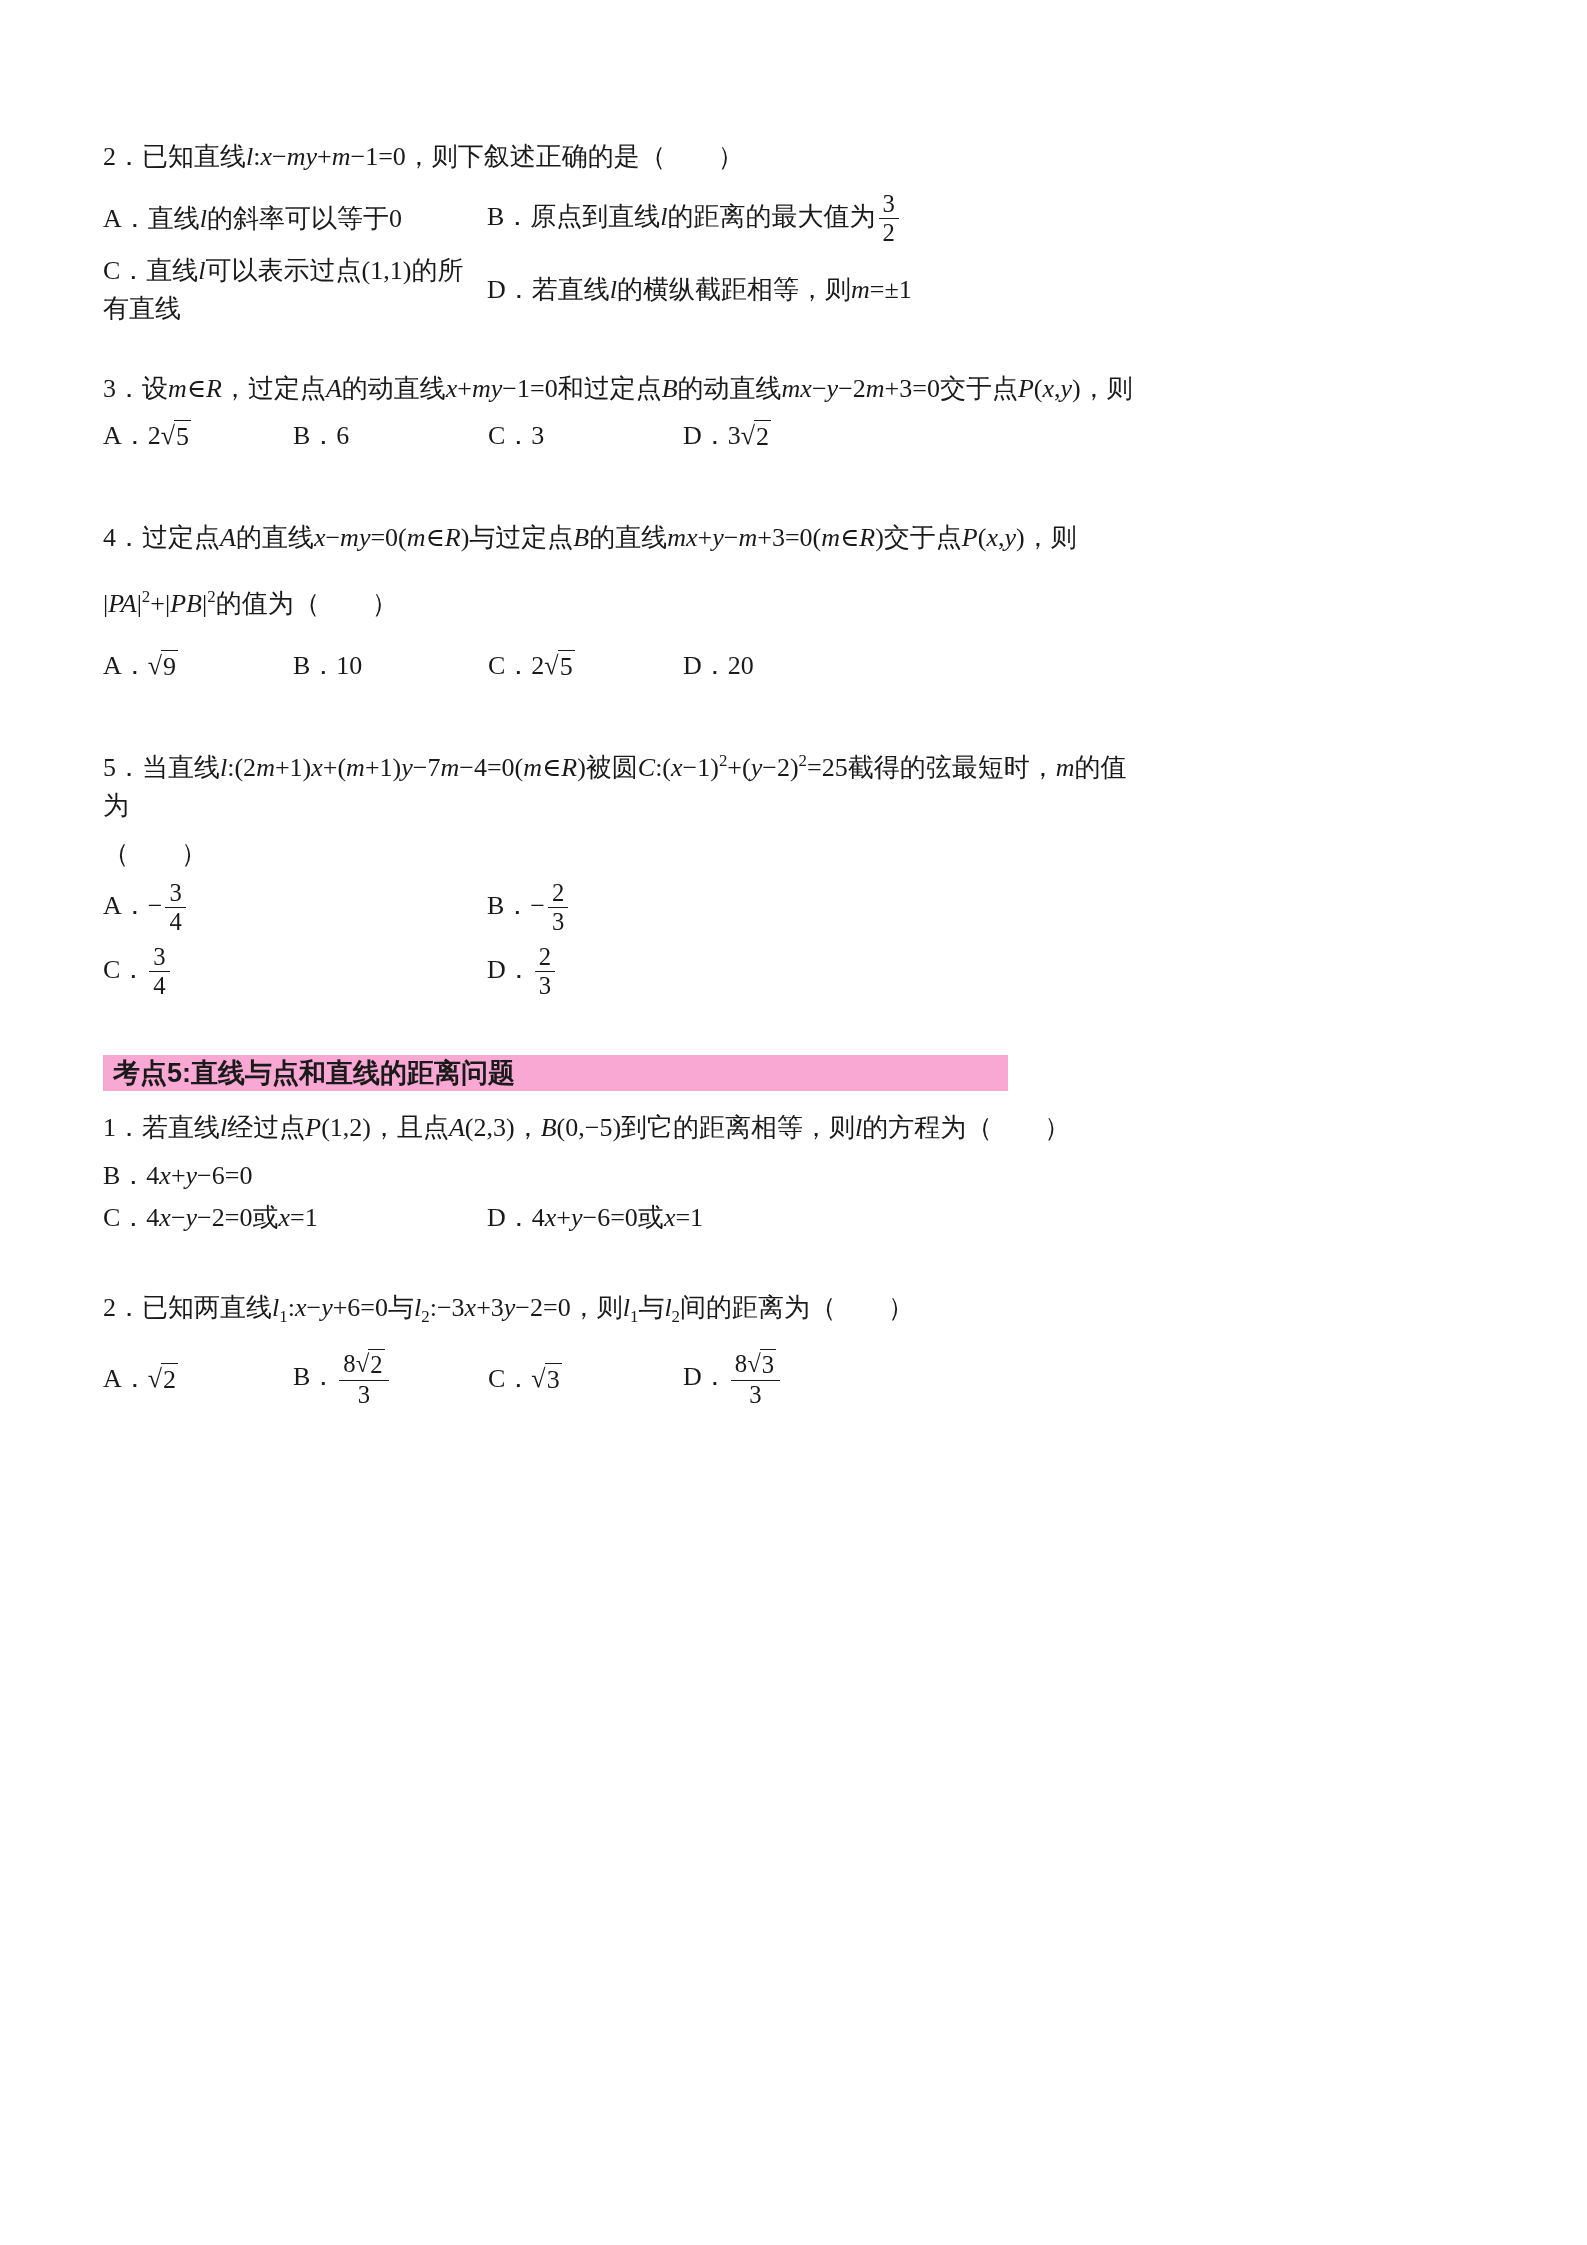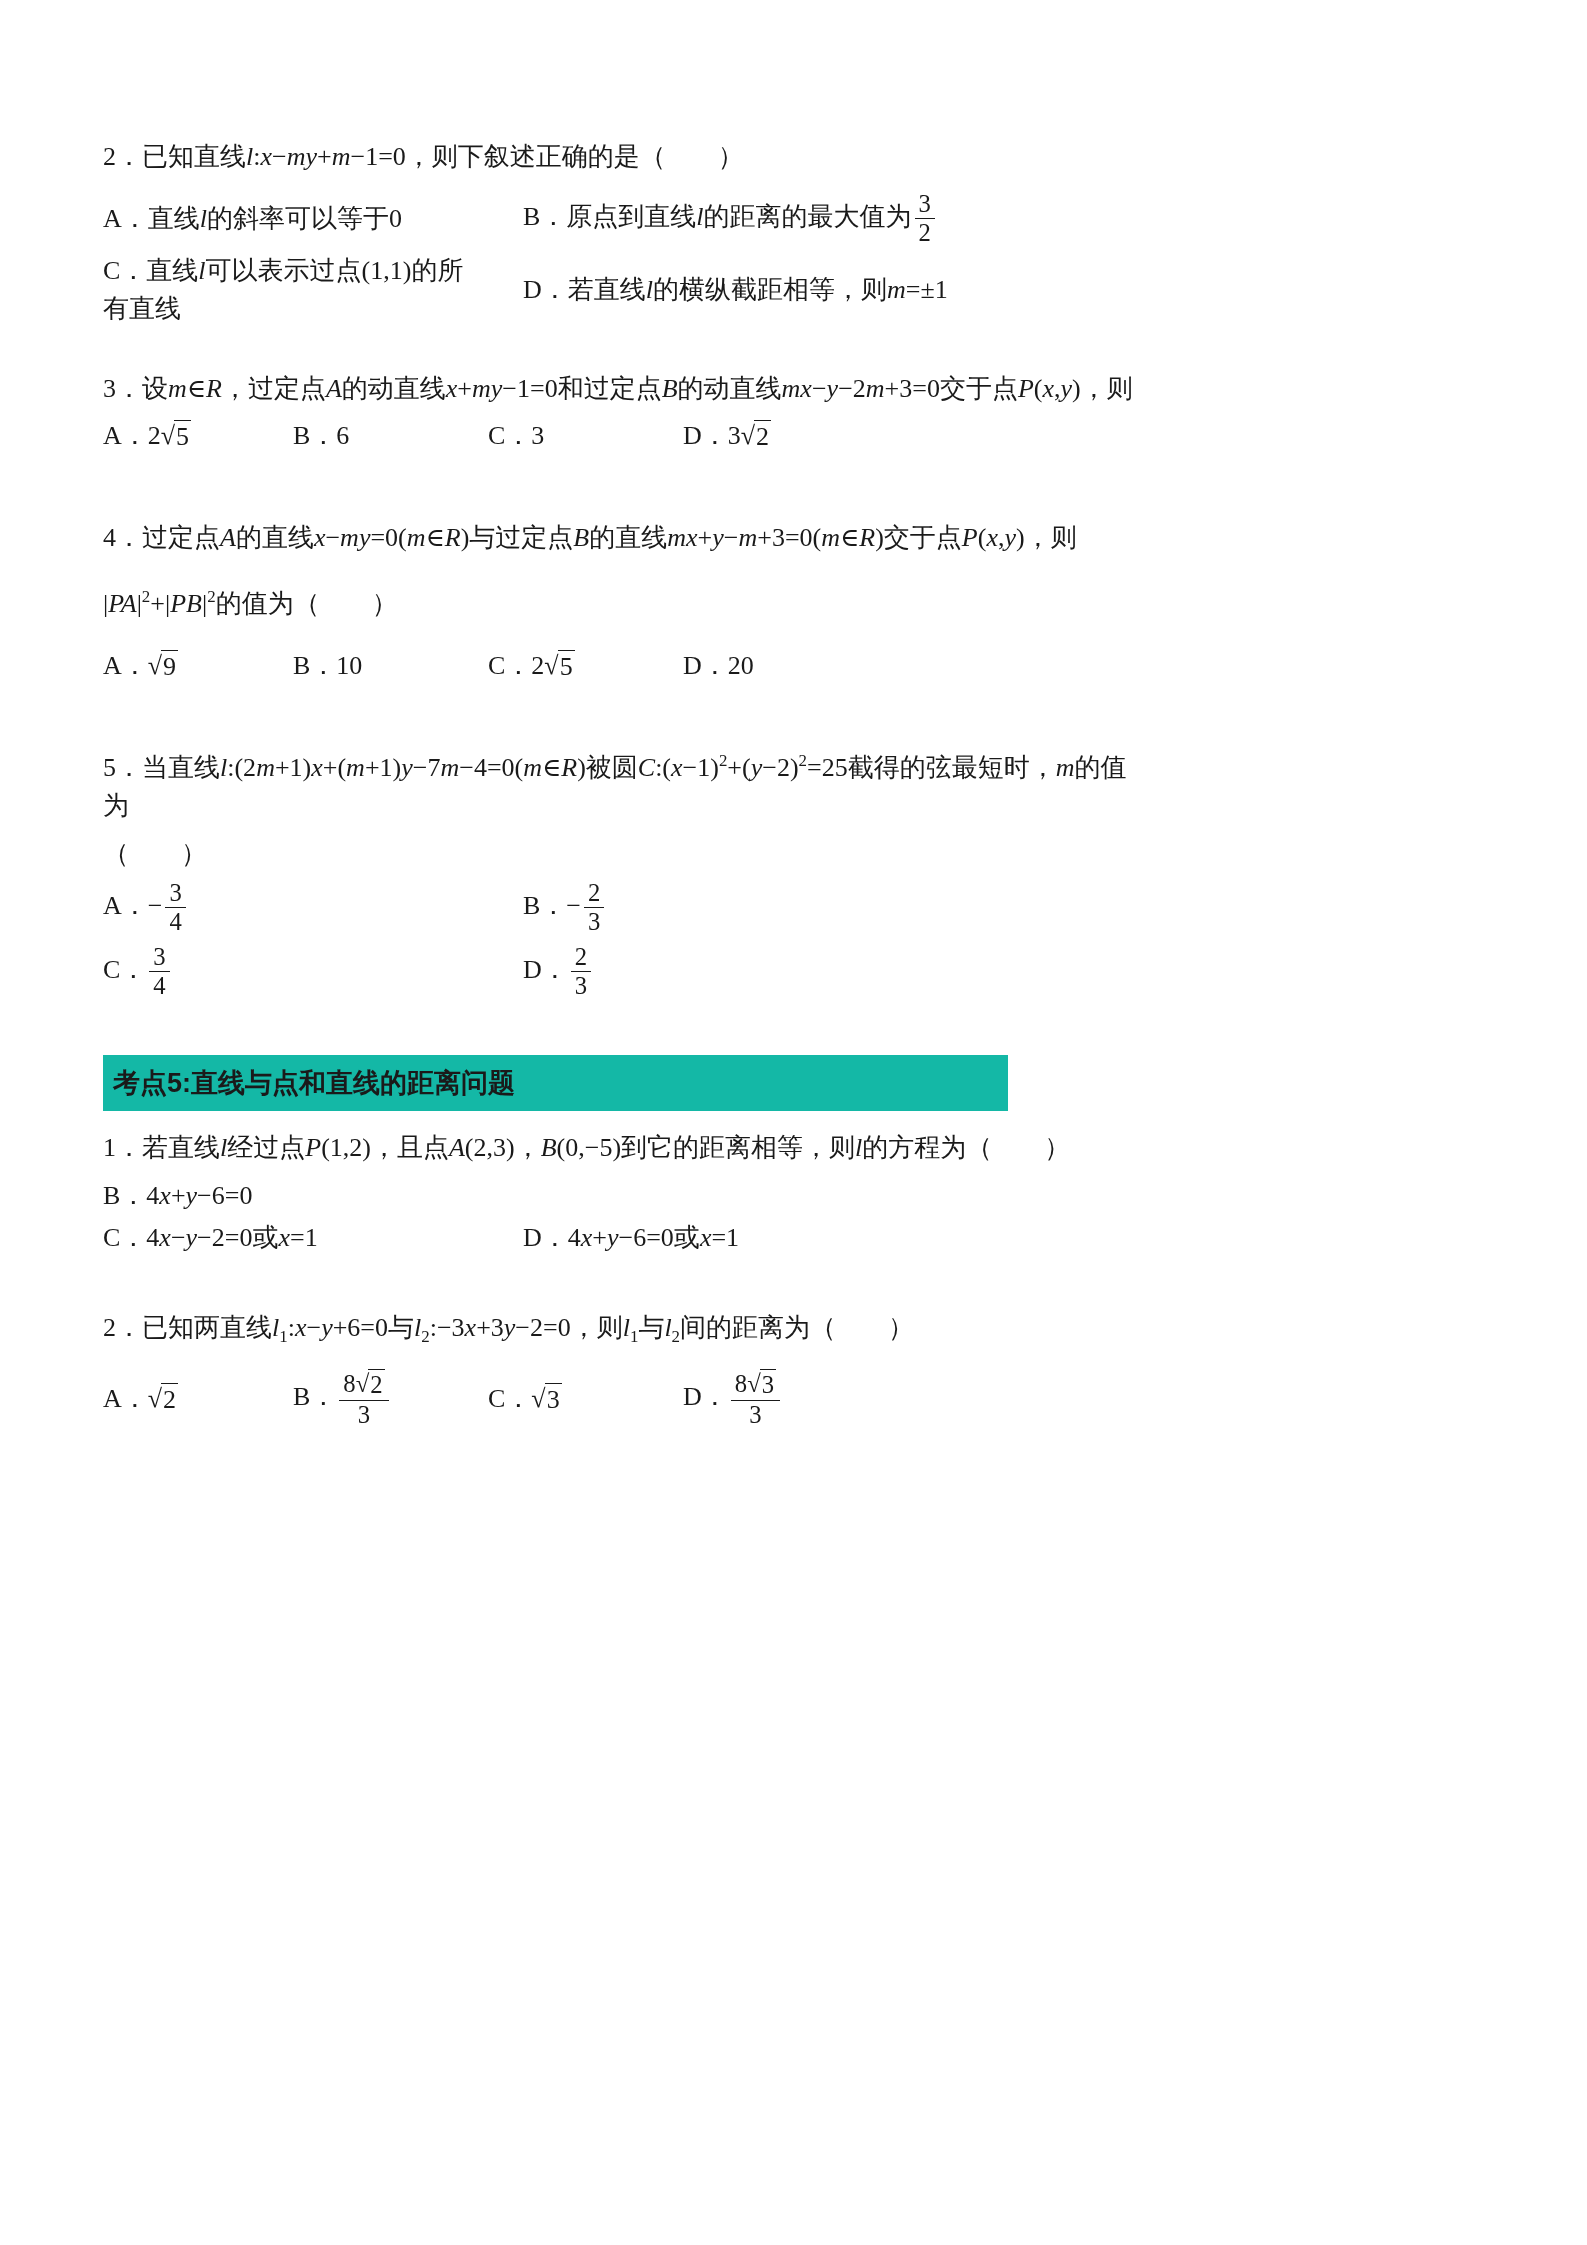--- a/index.html
+++ b/index.html
@@ -4,36 +4,36 @@
 <style>
   * { margin:0; padding:0; box-sizing:border-box; }
   html,body { background:#ffffff; }
   .page {
     width:1270px; height:2245px; background:#fff; position:relative;
     font-family:"Liberation Serif","DejaVu Serif",serif;
     font-size:26px; color:#1a1a1a;
     padding:138px 120px 0 103px; overflow:hidden;
   }
   .row { line-height:38px; }
-  .opts-2 { display:grid; grid-template-columns:384px 1fr; align-items:center;gap:36px; }
+  .opts-2 { display:grid; grid-template-columns:384px 1fr; align-items:center; }
   .opts-4 { display:grid; grid-template-columns:190px 195px 195px 1fr; align-items:center; }
   .opt { line-height:38px; }
   .mit { font-style:italic; }
   .msup { font-size:0.65em; vertical-align:super; line-height:0; }
   .msub { font-size:0.65em; vertical-align:sub; line-height:0; }
   .frac { display:inline-flex; flex-direction:column; text-align:center;
           vertical-align:middle; margin:0 3px; line-height:1.15; font-size:0.95em; }
   .frac .num, .frac .den { display:block; padding:0 4px; }
   .frac .den { border-top:1.5px solid #1a1a1a; }
   .sqrt { display:inline-flex; align-items:flex-start; white-space:nowrap; }
   .rsign { line-height:1.2; }
   .rad { border-top:1.5px solid #1a1a1a; line-height:1.2; padding:0 2px; margin-left:-1px; }
   .sec-header {
-    background:#14b8a6; width:905px; font-weight:bold; font-size:27px;
-    padding:11px 10px; line-height:34px;
+    background:#f9a8d4; width:905px; font-weight:bold; font-size:27px;
+    padding:1px 10px; line-height:34px;
     font-family:"Liberation Sans","DejaVu Sans",sans-serif;
   }
 </style>
 </head>
 <body>
 
 <div class="page">
 
   <div>
     <div class="row">2．已知直线<span class="mit">l</span>:<span class="mit">x</span>−<span class="mit">my</span>+<span class="mit">m</span>−1=0，则下叙述正确的是（　　）</div>

